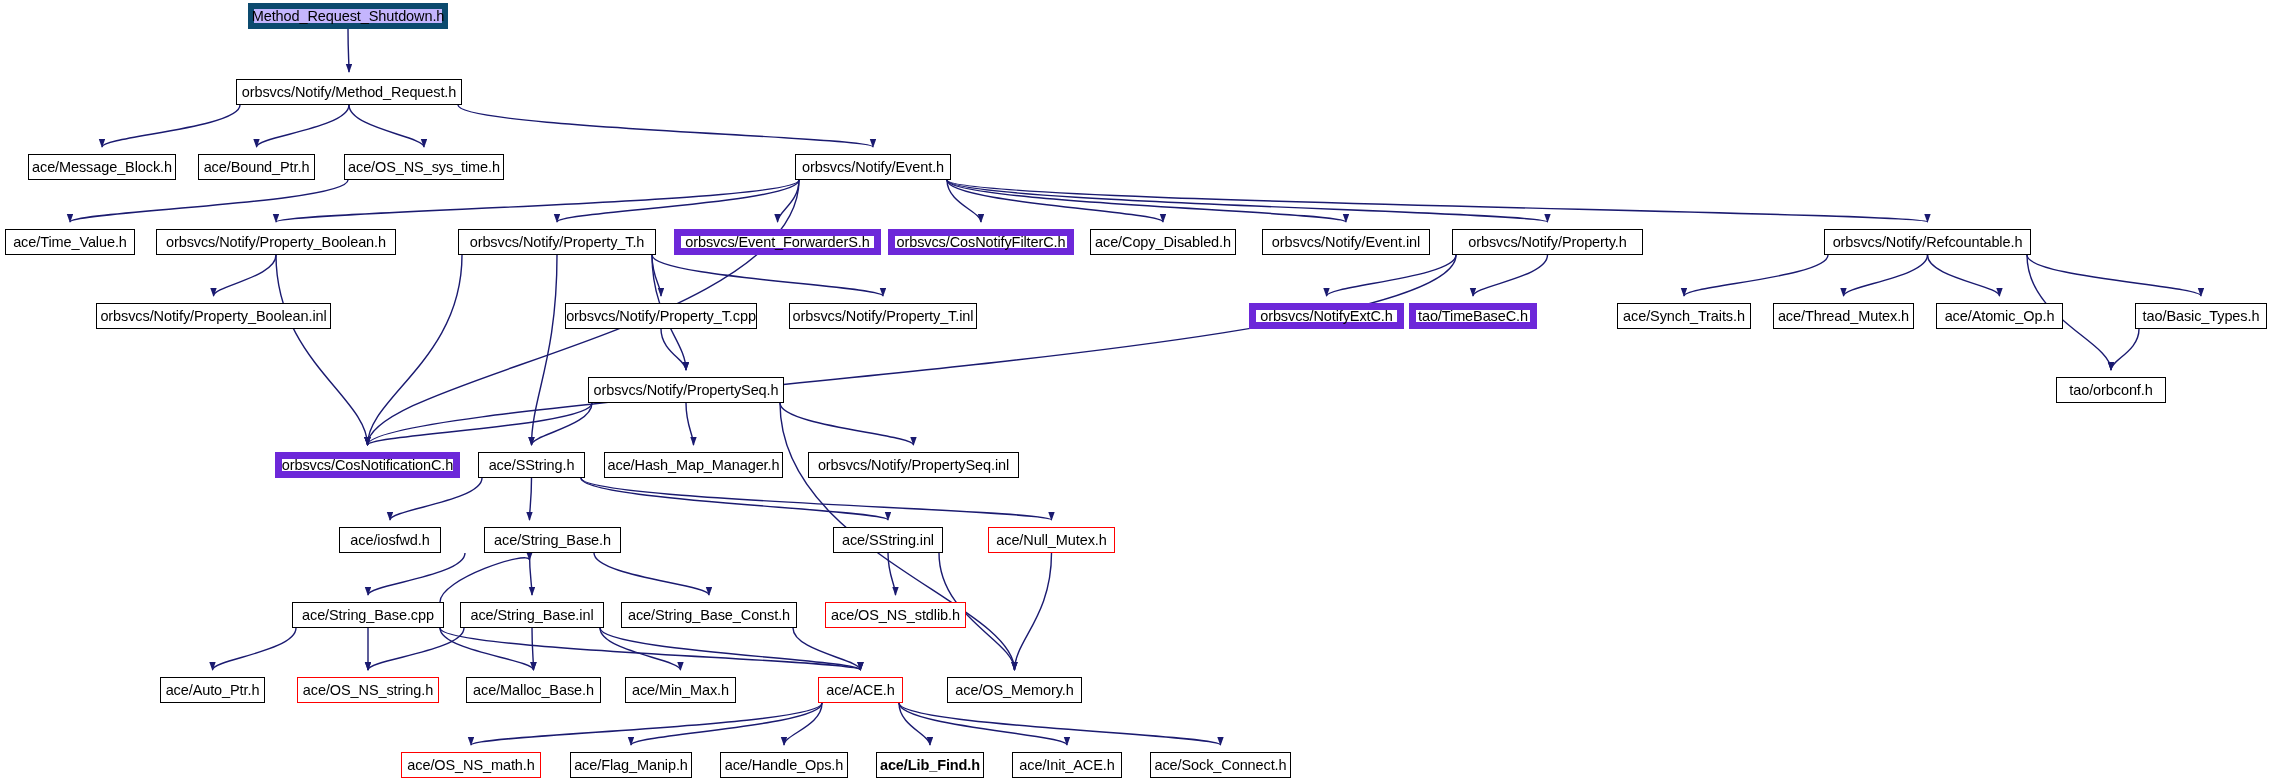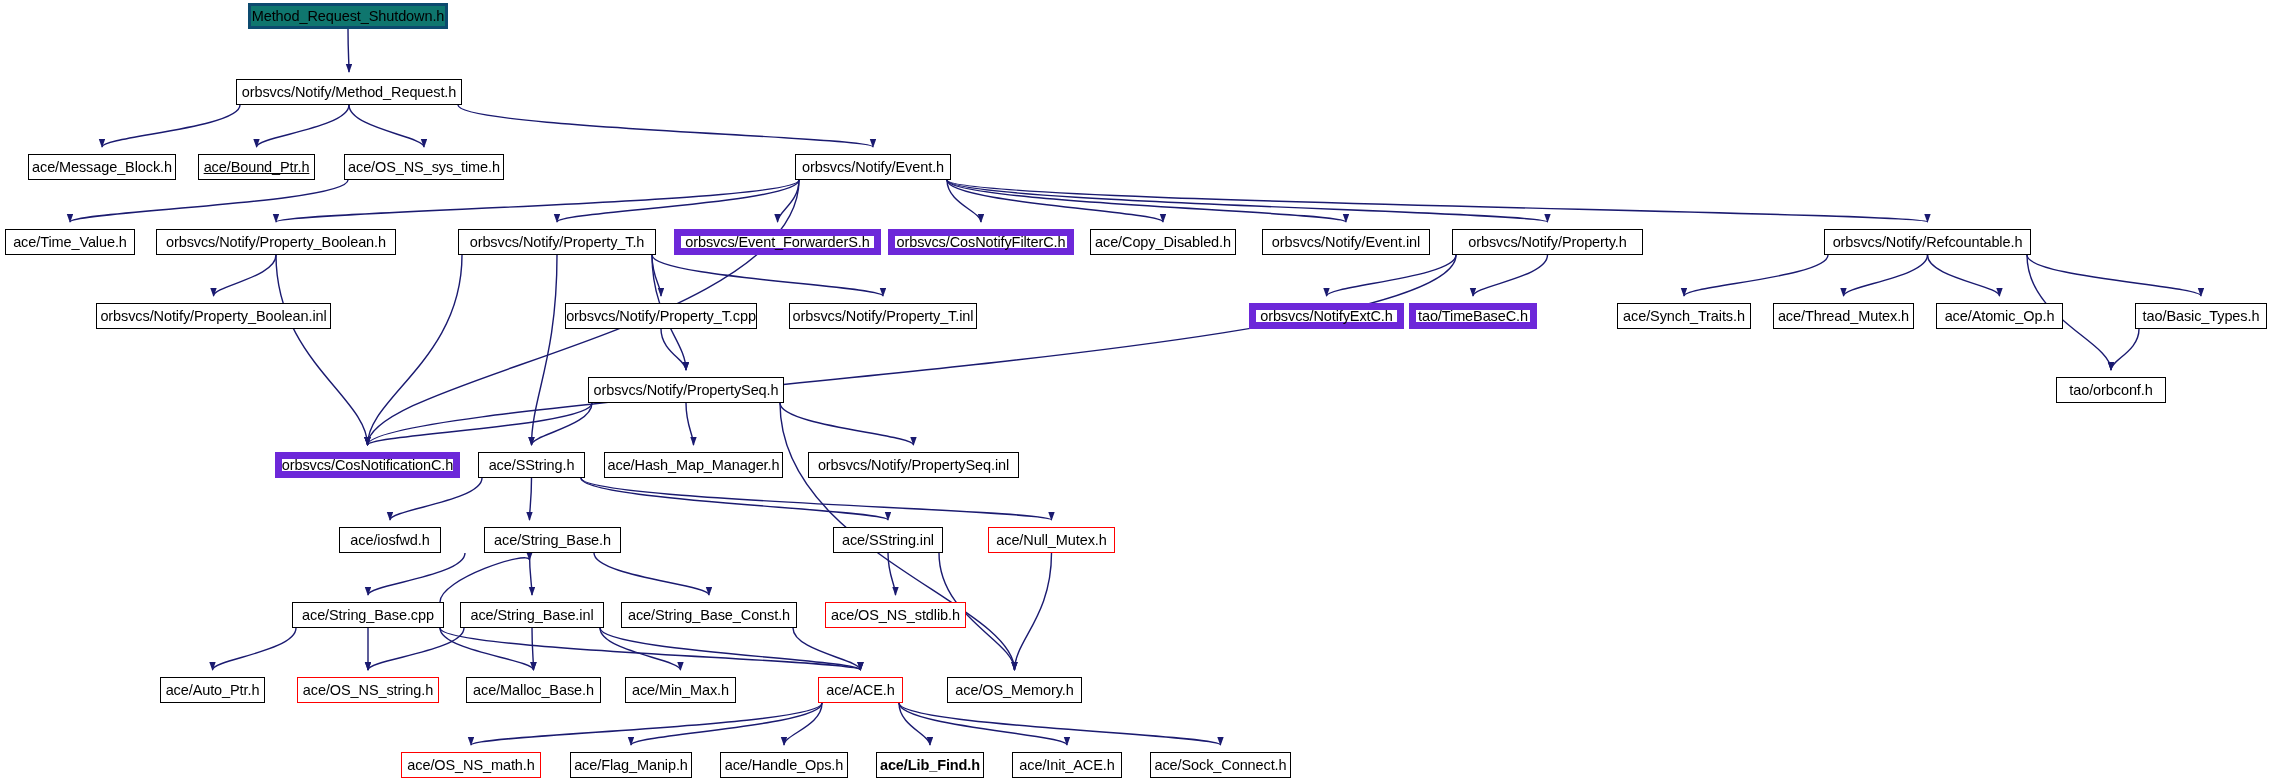--- a/index.html
+++ b/index.html
@@ -30,22 +30,22 @@
     justify-content: center;
     background: #ffffff;
     border: 1px solid #000000;
     font-size: 14.5px;
     line-height: 1;
     color: #000000;
     white-space: nowrap;
     letter-spacing: -0.1px;
   }
   .node.root {
-    background: #0f766e;
-    border: 3px solid #0c4a6e;
+    background: #c4b5fd;
+    border: 6px solid #0c4a6e;
   }
   .node.external {
     border: 7px solid #6d28d9;
     color: #000000;
   }
   .node.highlight {
     border: 1px solid #ff0000;
   }
 </style>
 </head>
@@ -121,21 +121,21 @@
         <path d="M822,703 C822,726.1 784,734.5 784,745" fill="none" stroke="#1a1a70" stroke-width="1.4" marker-end="url(#arrow)"></path>
         <path d="M899,703 C899,726.1 930,734.5 930,745" fill="none" stroke="#1a1a70" stroke-width="1.4" marker-end="url(#arrow)"></path>
         <path d="M899,703 C899,726.1 1067,734.5 1067,745" fill="none" stroke="#1a1a70" stroke-width="1.4" marker-end="url(#arrow)"></path>
         <path d="M899,703 C899,726.1 1220.5,734.5 1220.5,745" fill="none" stroke="#1a1a70" stroke-width="1.4" marker-end="url(#arrow)"></path>
       </g>
   </svg>
   <div id="nodes">
       <div class="node root" style="left: 248px; top: 3px; width: 200px; height: 26px;">Method_Request_Shutdown.h</div>
       <div class="node" style="left: 236px; top: 79px; width: 226px; height: 26px;">orbsvcs/Notify/Method_Request.h</div>
       <div class="node" style="left: 28px; top: 154px; width: 148px; height: 26px;">ace/Message_Block.h</div>
-      <div class="node" style="left: 198px; top: 154px; width: 117px; height: 26px; text-decoration: underline;">ace/Bound_Ptr.h</div>
+      <div class="node" style="left: 198px; top: 154px; width: 117px; height: 26px;">ace/Bound_Ptr.h</div>
       <div class="node" style="left: 344px; top: 154px; width: 160px; height: 26px;">ace/OS_NS_sys_time.h</div>
       <div class="node" style="left: 795px; top: 154px; width: 156px; height: 26px;">orbsvcs/Notify/Event.h</div>
       <div class="node" style="left: 5px; top: 229px; width: 130px; height: 26px;">ace/Time_Value.h</div>
       <div class="node" style="left: 156px; top: 229px; width: 240px; height: 26px;">orbsvcs/Notify/Property_Boolean.h</div>
       <div class="node" style="left: 458px; top: 229px; width: 198px; height: 26px;">orbsvcs/Notify/Property_T.h</div>
       <div class="node external" style="left: 674px; top: 229px; width: 207px; height: 26px;">orbsvcs/Event_ForwarderS.h</div>
       <div class="node external" style="left: 888px; top: 229px; width: 186px; height: 26px;">orbsvcs/CosNotifyFilterC.h</div>
       <div class="node" style="left: 1090px; top: 229px; width: 146px; height: 26px;">ace/Copy_Disabled.h</div>
       <div class="node" style="left: 1262px; top: 229px; width: 168px; height: 26px;">orbsvcs/Notify/Event.inl</div>
       <div class="node" style="left: 1452px; top: 229px; width: 191px; height: 26px;">orbsvcs/Notify/Property.h</div>

